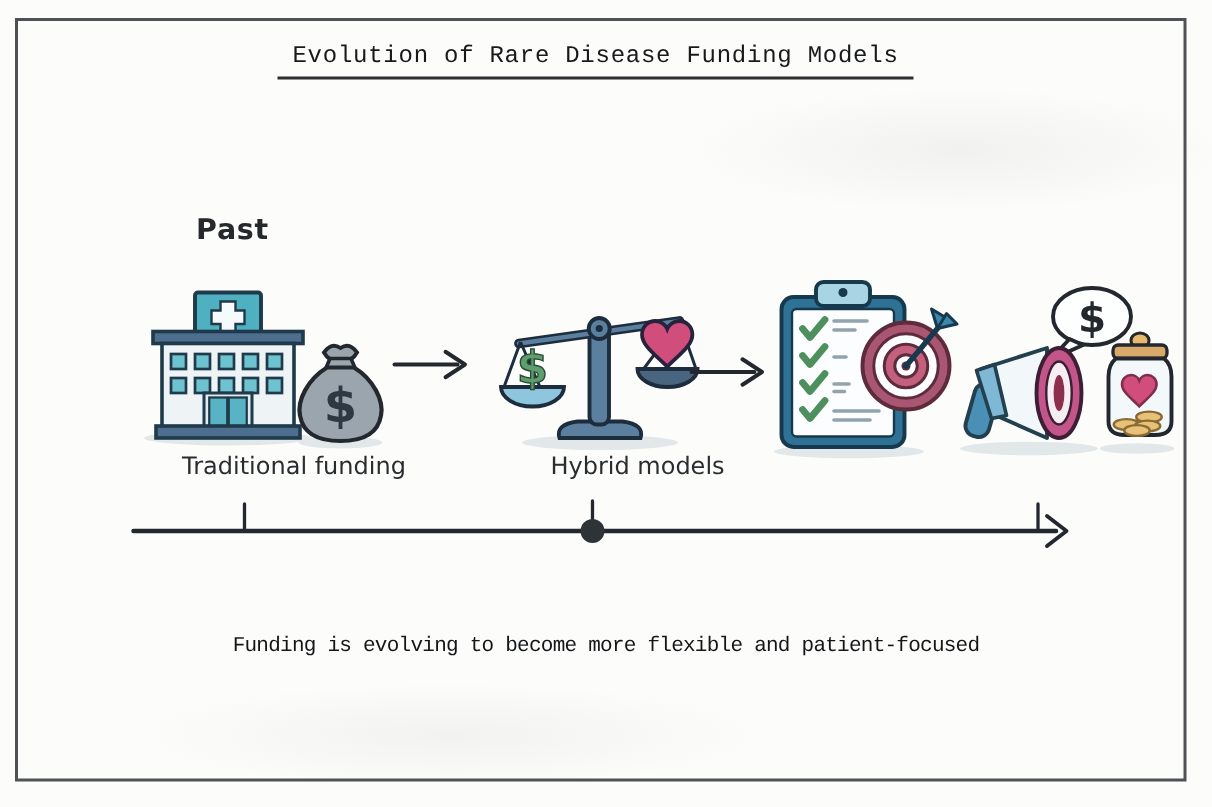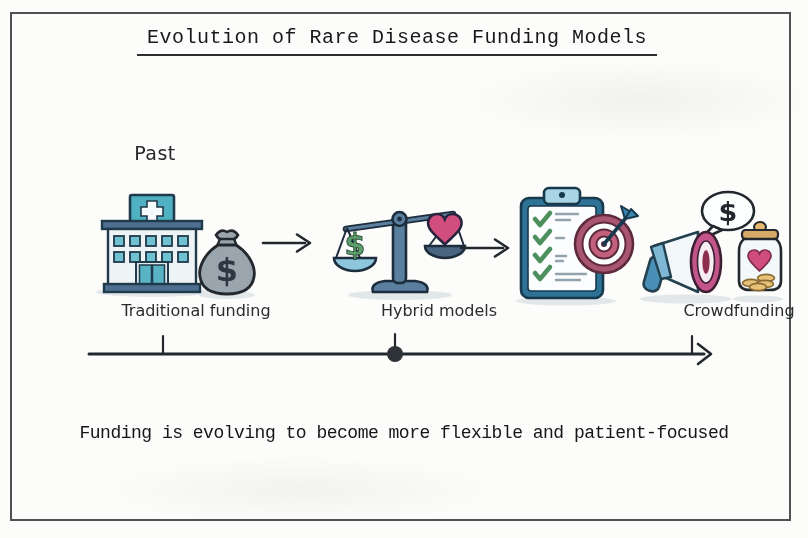--- a/index.html
+++ b/index.html
@@ -16,35 +16,35 @@
   .frame{
     position:absolute;left:10px;top:12px;right:17px;bottom:17px;
     border:2px solid #4f5254;
   }
   .title{
     position:absolute;top:26px;left:0;right:14px;text-align:center;
   }
   .title span{
     display:inline-block;
     font-family:"Liberation Mono","DejaVu Sans Mono",monospace;
-    font-size:20px;letter-spacing:.5px;color:#17191b;
+    font-size:16px;letter-spacing:.5px;color:#17191b;
     border-bottom:2px solid #2c2e30;padding:0 10px 5px 10px;
   }
   .stage-label{
     position:absolute;top:142px;width:110px;text-align:center;
-    font-size:19px;color:#26292c;letter-spacing:.5px;
+    font-size:19px;color:#26292c;letter-spacing:.5px;font-weight:bold;
   }
   .caption{
     position:absolute;top:301px;text-align:center;
     font-size:16px;line-height:1.25;color:#2a2d30;margin-left:29px;
   }
   .footer{
     position:absolute;top:423px;left:0;right:0;text-align:center;
     font-family:"Liberation Mono","DejaVu Sans Mono",monospace;
-    font-size:18px;color:#141618;letter-spacing:-0.5px;
+    font-size:14px;color:#141618;letter-spacing:-0.5px;
   }
   .abs{position:absolute;}
   svg{display:block;overflow:visible;}
 </style>
 </head>
 <body>
 
 <div class="canvas">
 
   <div class="frame"></div>
@@ -175,22 +175,21 @@
       <g fill="#e8c178" stroke="#8a6a33" stroke-width="1.6">
         <ellipse cx="132" cy="94" rx="8.5" ry="3.6"></ellipse>
         <ellipse cx="117" cy="99" rx="8.5" ry="3.6"></ellipse>
         <ellipse cx="131" cy="100" rx="8.5" ry="3.6"></ellipse>
         <ellipse cx="124" cy="103" rx="8.5" ry="3.6"></ellipse>
       </g>
     </g>
   </svg>
 
   <div class="caption" style="left:85px;width:164px;">Traditional funding</div>
-  <div class="caption" style="left:344px;width:132px;">Hybrid models</div>
-  <div class="caption" style="left:648px;width:124px;">Crowdfunding</div>
+  <div class="caption" style="left:330px;width:132px;">Hybrid models</div>
 
   <svg class="abs" style="left:86px;top:330px;" width="634" height="46" viewBox="0 0 634 46">
     <path d="M3 24 H618" stroke="#23282e" stroke-width="3" stroke-linecap="round"></path>
     <path d="M77 6 V24" stroke="#23282e" stroke-width="2.2" stroke-linecap="round"></path>
     <path d="M309 4 V16" stroke="#23282e" stroke-width="2.2" stroke-linecap="round"></path>
     <circle cx="309" cy="24" r="8" fill="#2e3338"></circle>
     <path d="M606 6 V24" stroke="#23282e" stroke-width="2.2" stroke-linecap="round"></path>
     <path d="M612 14 L625 24 L612 34" stroke="#23282e" stroke-width="2.6" fill="none" stroke-linecap="round" stroke-linejoin="round"></path>
   </svg>
 

